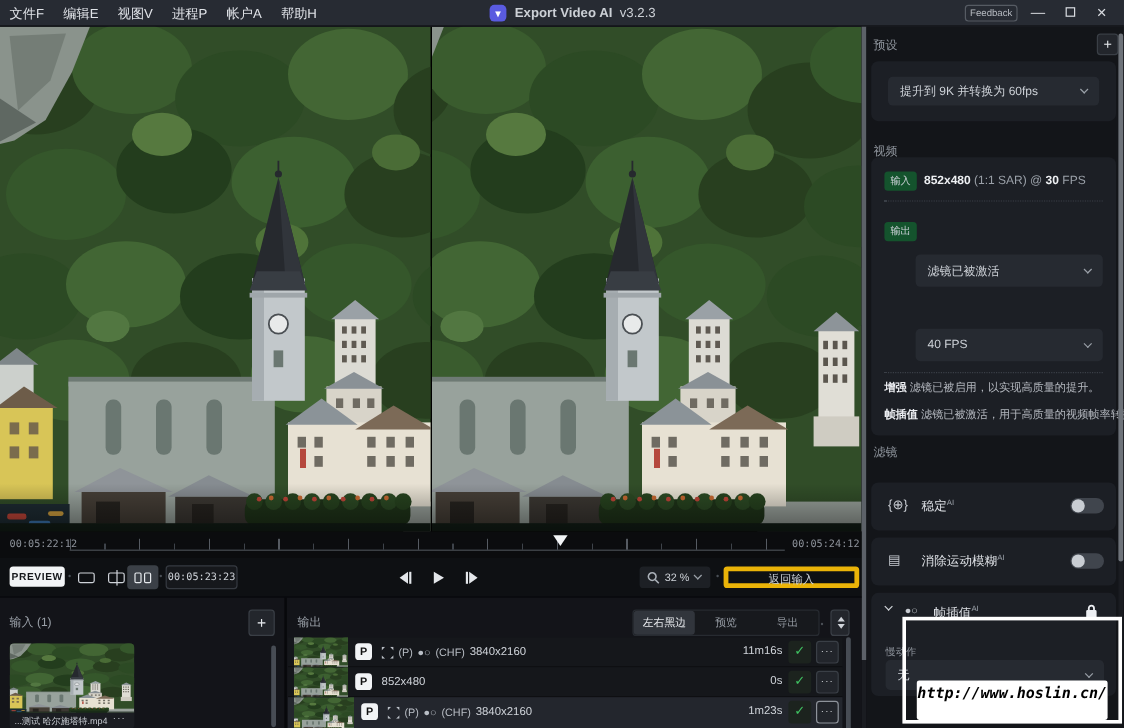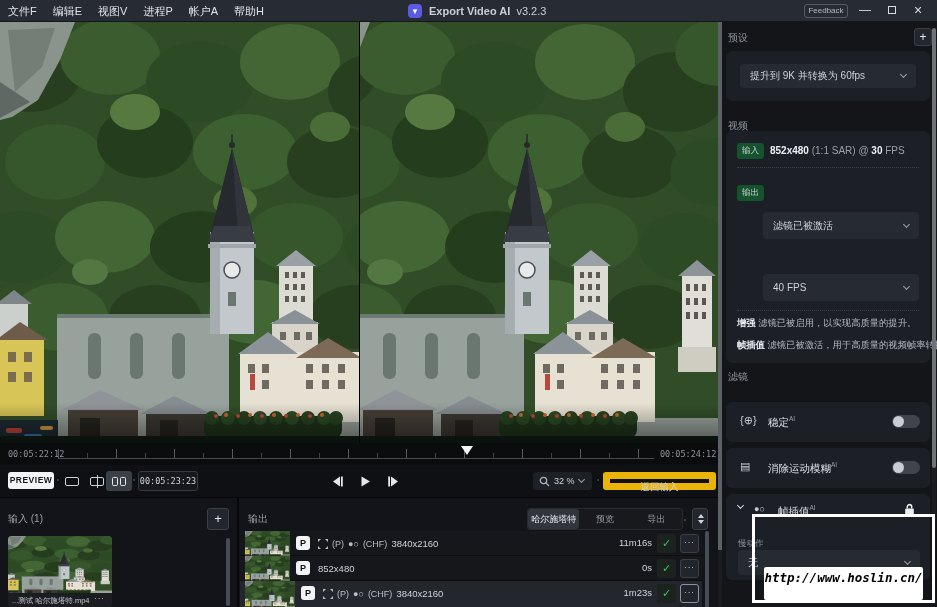--- a/index.html
+++ b/index.html
@@ -60,21 +60,21 @@
   .vb-split:after { content:""; position:absolute; left:5.5px; top:-3px; width:1.3px; height:13px; background:#cfd3d9; }
   .vb-side { display:flex; gap:2px; }
   .vb-side i { width:6px; height:9px; border:1.2px solid #e6e9ed; border-radius:1.5px; }
   #time-input { position:absolute; left:138px; top:6px; width:60px; height:20px; background:#16181c;
                 border:1px solid #363a41; border-radius:3px; color:#ced2d8;
                 font-family:"DejaVu Sans Mono", monospace; font-size:8.5px; text-align:center; line-height:18px; }
   .playbtn { position:absolute; top:6px; width:20px; height:20px; display:flex; align-items:center; justify-content:center; }
   #zoom-box { position:absolute; left:533px; top:7px; width:59px; height:18px; background:#1d2025;
               border-radius:3px; display:flex; align-items:center; gap:4px; padding:0 6px; }
   #zoom-box span { font-size:9px; color:#ced2d8; }
-  #reset-btn { position:absolute; left:603px; top:7px; width:113px; height:18px; border:7px solid #eab308;
+  #reset-btn { position:absolute; left:603px; top:7px; width:113px; height:18px; border:4px solid #eab308;
                border-radius:3px; font-size:9.5px; color:#ced2d8; text-align:center; line-height:16px; }
   .chev { display:inline-block; width:5px; height:5px; border-right:1.4px solid #9aa0a8;
           border-bottom:1.4px solid #9aa0a8; transform:rotate(45deg); margin-top:-3px; }
 
   
   #bottom { position:absolute; left:0; top:497px; width:718px; height:110px; background:#131419; border-top:1px solid #06070a; }
   #input-panel { position:absolute; left:0; top:0; width:237px; height:110px; }
   #output-panel { position:absolute; left:240px; top:0; width:478px; height:110px; }
   #panel-divider { position:absolute; left:237px; top:0; width:2px; height:110px; background:#07080b; }
   .panel-title { font-size:10px; color:#9aa0a8; }
@@ -370,21 +370,21 @@
     </div>
     <div class="vscroll" style="left:226px; top:40px; height:68px">
         <div class="thumb" style="top:0; height:68px"></div>
       </div>
   </div>
   <div id="panel-divider"></div>
 
   <div id="output-panel">
     <span class="panel-title abs" style="left:8px; top:14px">输出</span>
     <div id="tabs">
-      <div class="tab active">哈尔施塔特</div>
+      <div class="tab active">左右黑边</div>
       <div class="tab">预览</div>
       <div class="tab">导出</div>
     </div>
     <i class="sep-dot" style="left:444px; top:21px"></i>
     <div id="stepper" class="sq-btn">
         <i class="up"></i>
         <i class="dn"></i>
       </div>
 
     <div class="orow" style="top:33px">

